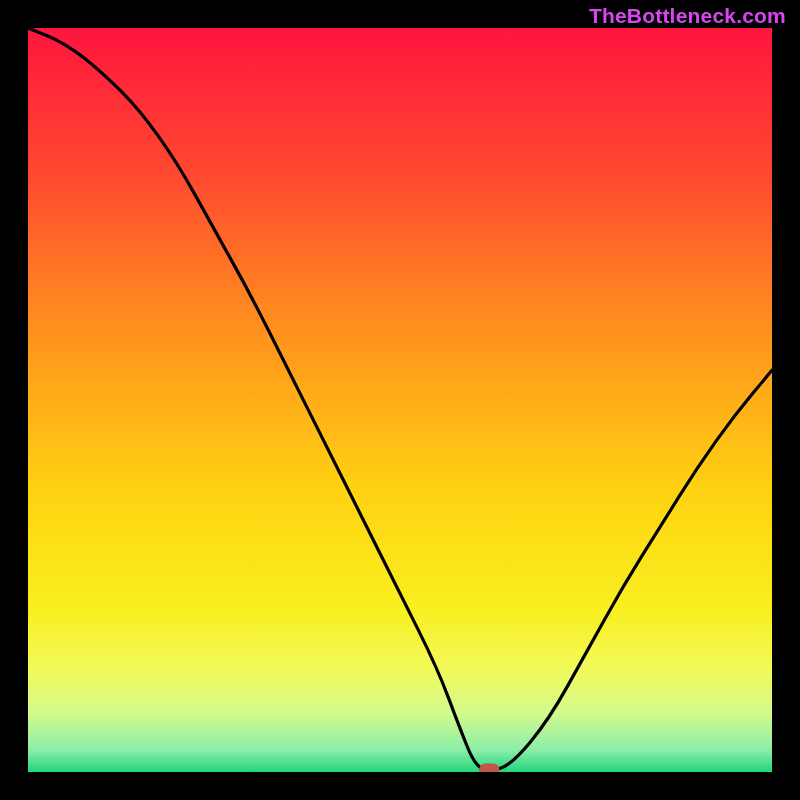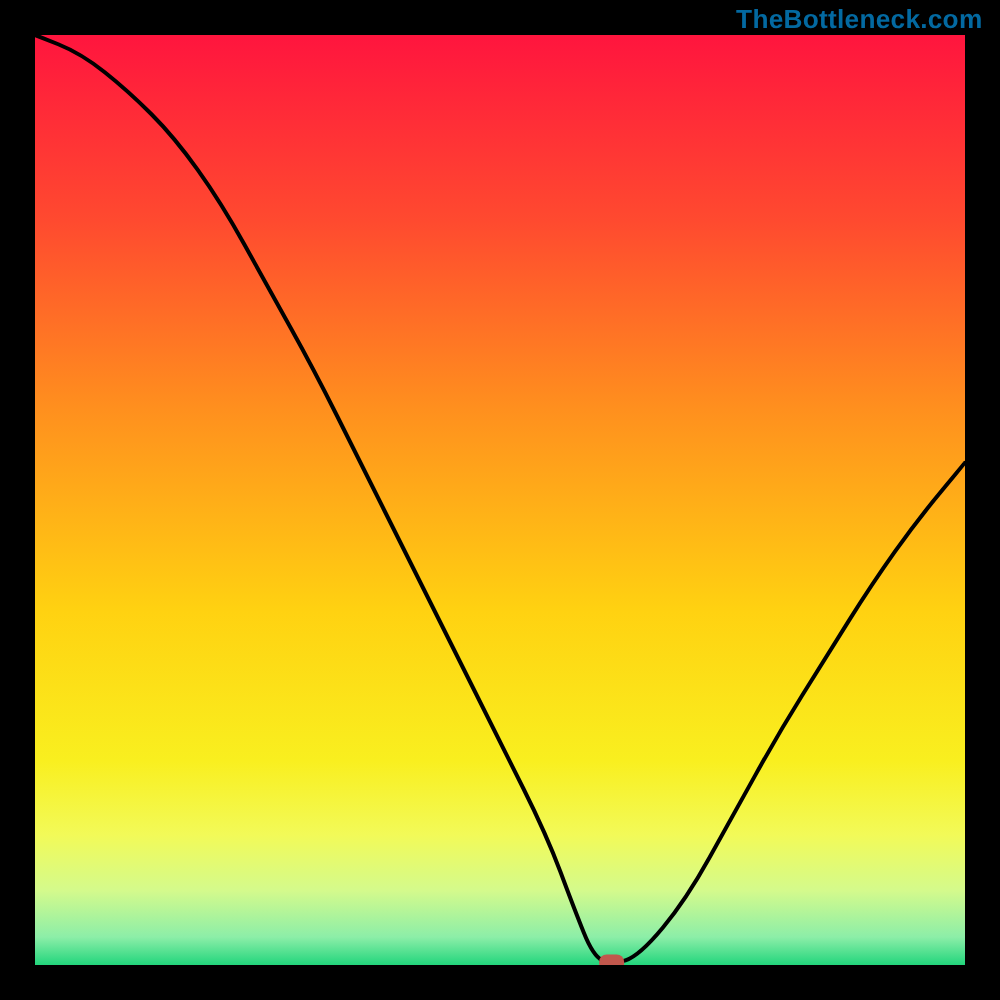--- a/index.html
+++ b/index.html
@@ -14,21 +14,21 @@
   .frame {
     position: relative;
     width: 800px;
     height: 800px;
     background: #000;
   }
   .watermark {
     position: absolute;
     top: 4px;
     right: 14px;
-    color: #0369a1;
+    color: #d946ef;
     font-size: 21px;
     font-weight: 600;
     letter-spacing: 0.2px;
     z-index: 20;
   }
   .plot-wrap {
     position: absolute;
     left: 28px;
     top: 28px;
     width: 744px;

